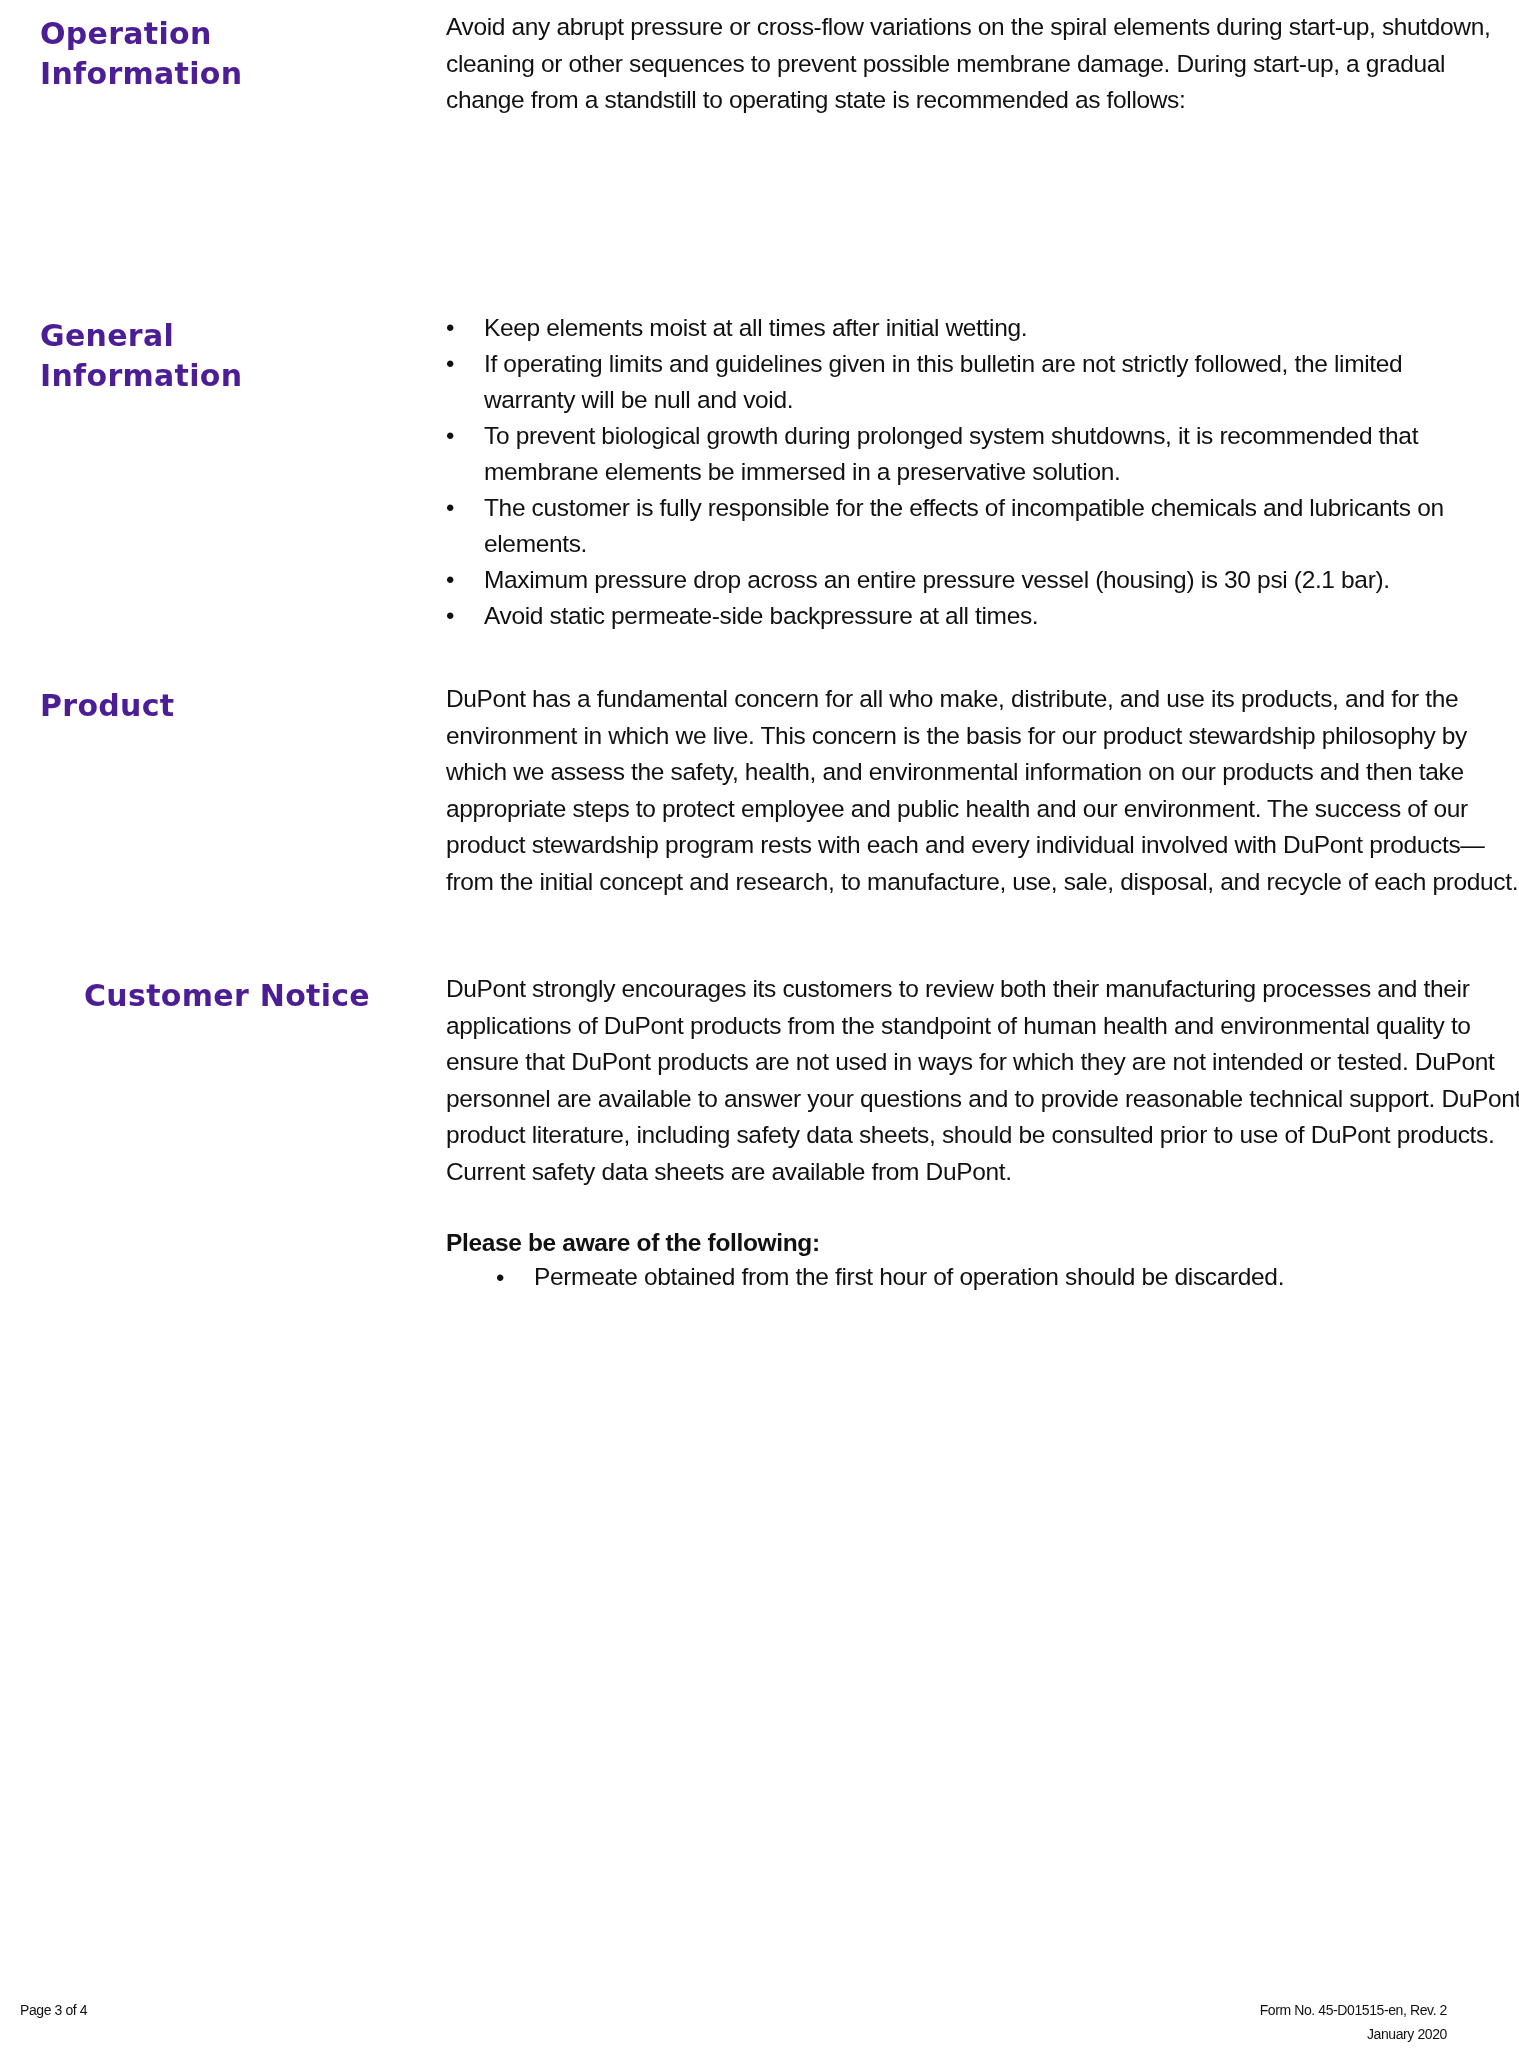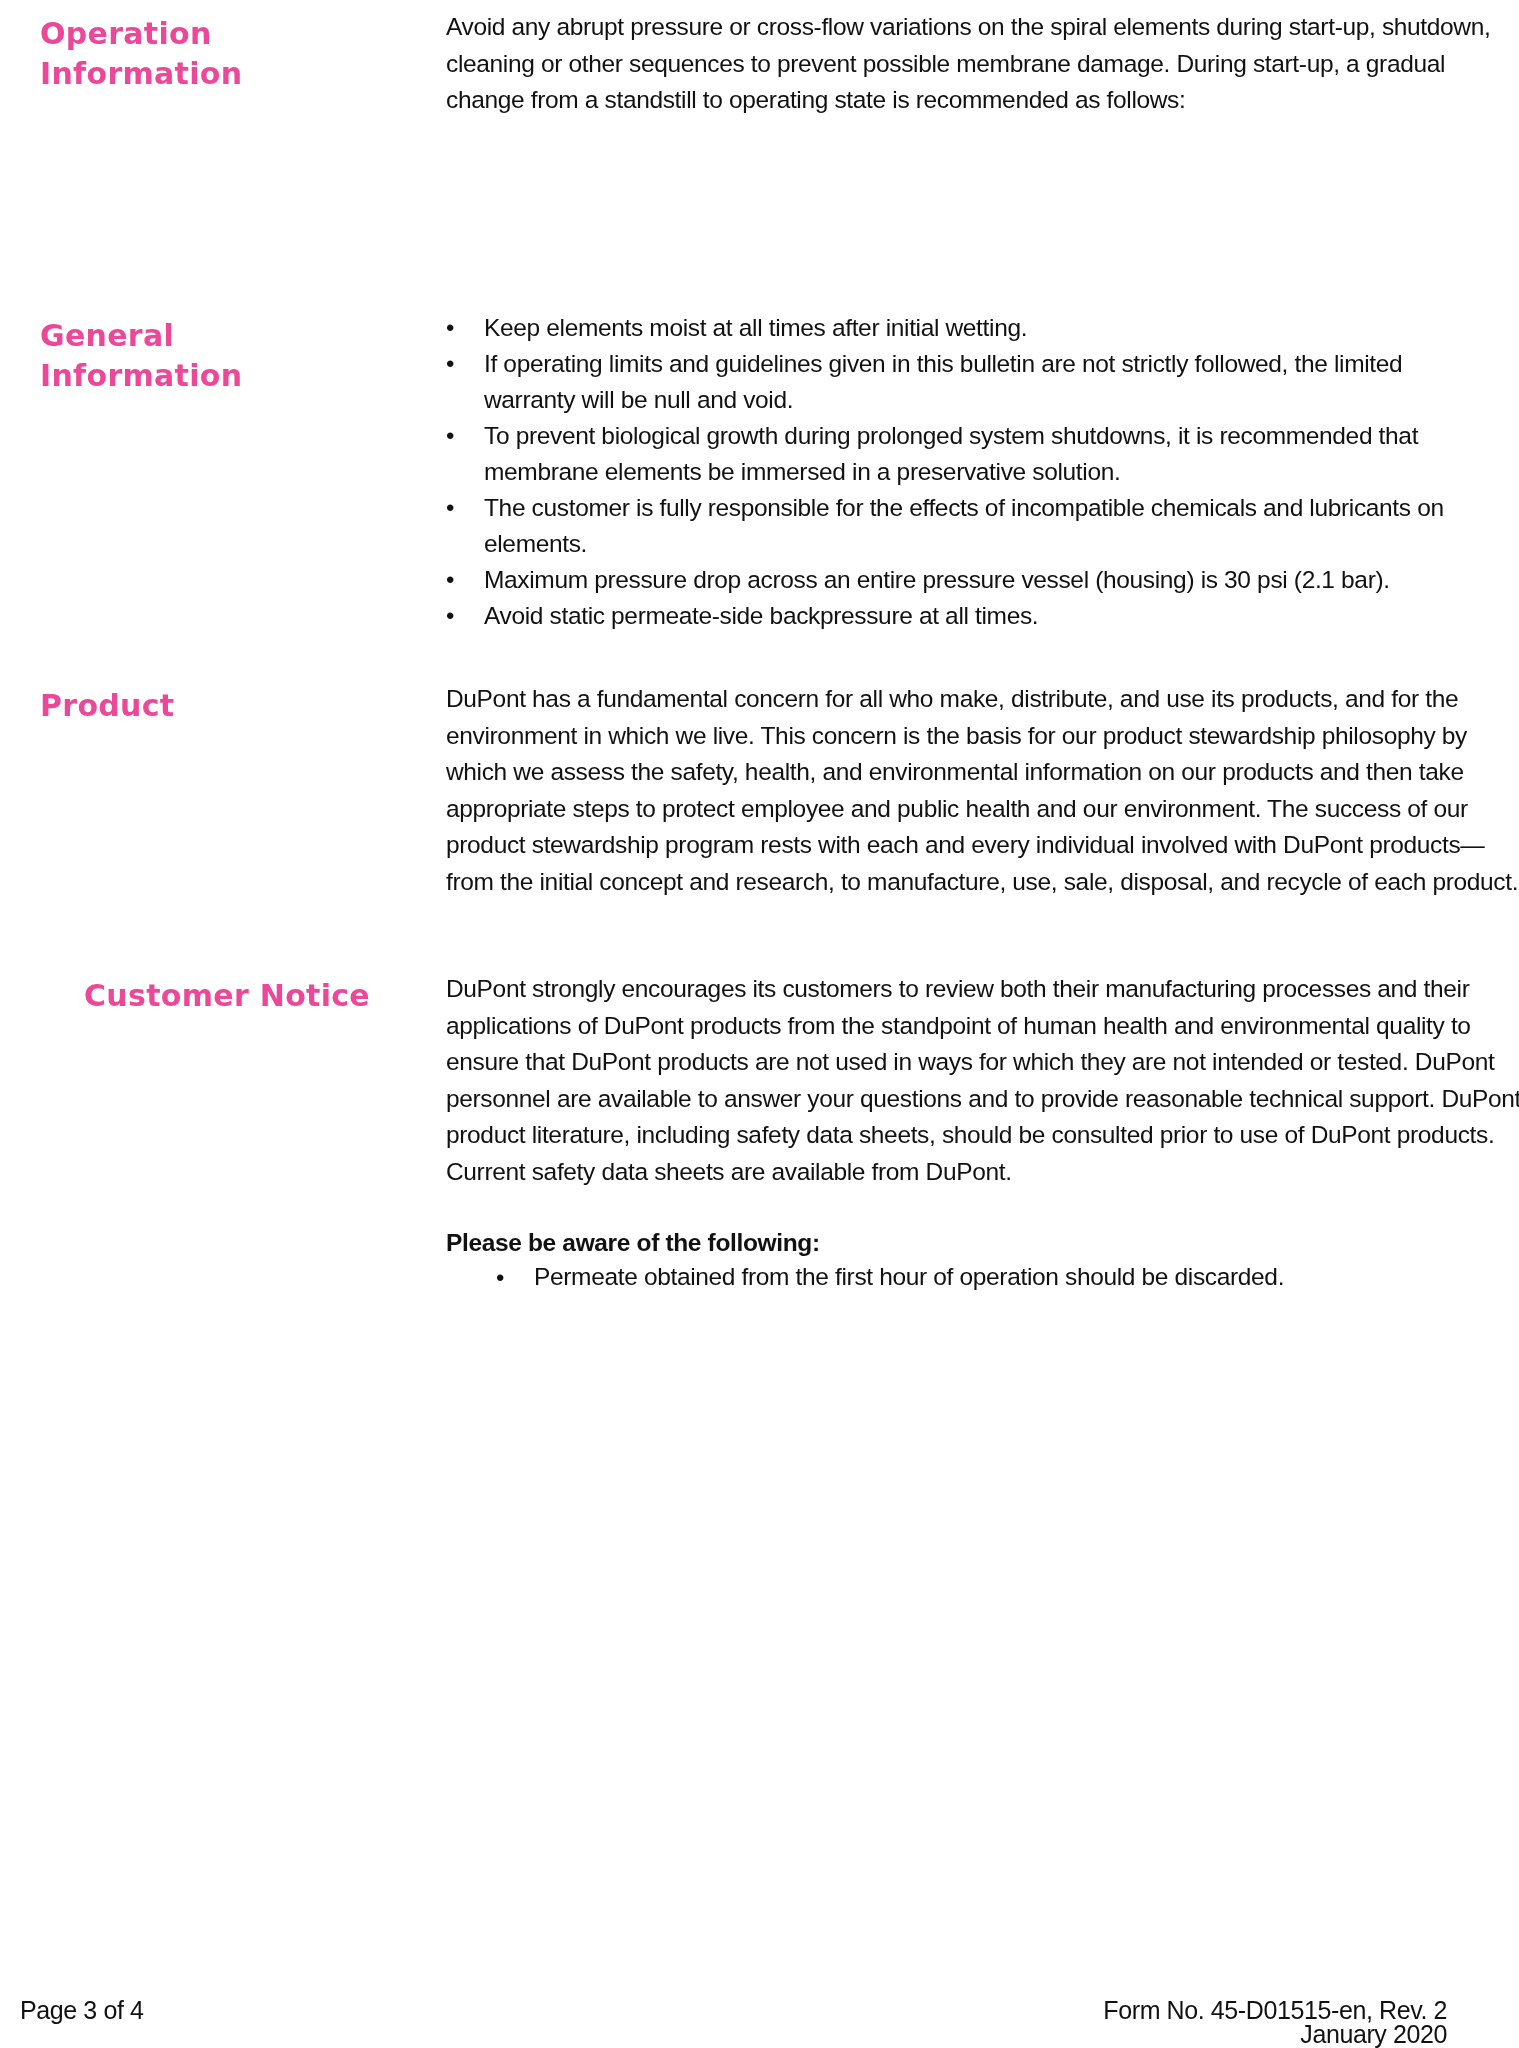--- a/index.html
+++ b/index.html
@@ -4,41 +4,41 @@
   <style>
     html, body { margin: 0; padding: 0; background: #ffffff; }
     body {
       width: 1519px; height: 2048px; position: relative; overflow: hidden;
       font-family: "Liberation Sans", sans-serif; color: #111111;
     }
     .section { position: absolute; left: 0; width: 1519px; }
     .heading {
       position: absolute; left: 40px; width: 330px;
       font-family: "DejaVu Sans", sans-serif; font-weight: bold;
-      font-size: 30px; line-height: 40px; color: #ec4899;
+      font-size: 30px; line-height: 40px; color: #4c1d95;
       letter-spacing: 0.3px;
     }
     .heading span { display: block; }
     .body {
       position: absolute; left: 406px; width: 1080px;
       font-size: 24.5px; line-height: 36.5px; color: #111;
       letter-spacing: -0.35px;
       margin-left: 40px;
     }
     .body p { margin: 0; }
     ul.bl { list-style: none; margin: 0; padding: 0; }
     ul.bl li { position: relative; padding-left: 38px; }
     ul.bl li::before {
       content: "\2022"; position: absolute; left: 0; top: 0;
       font-size: 24px; line-height: 36.5px;
     }
     ul.indent li { padding-left: 88px; }
     ul.indent li::before { left: 50px; }
     .gi ul.bl li { line-height: 36px; }
-    .footer { position: absolute; font-size: 25px; line-height: 24px; color: #111; letter-spacing: -0.4px; }
+    .footer { position: absolute; font-size: 14px; line-height: 24px; color: #111; letter-spacing: -0.4px; }
     .footer-left { left: 20px; top: 1998px; }
     .footer-right { right: 72px; top: 1998px; text-align: right; }
   </style>
 </head>
 <body>
 
 <div class="section">
   <div class="heading" style="top:14px;">
     <span>Operation</span>
     <span>Information</span>

